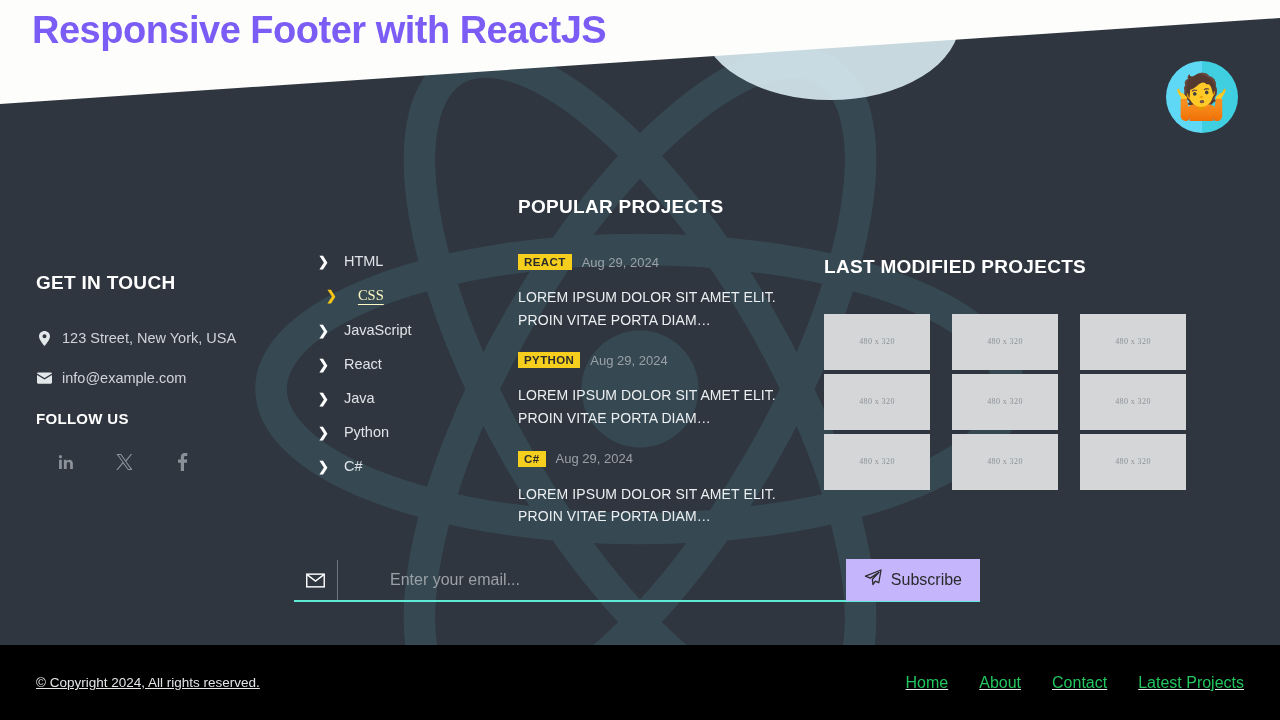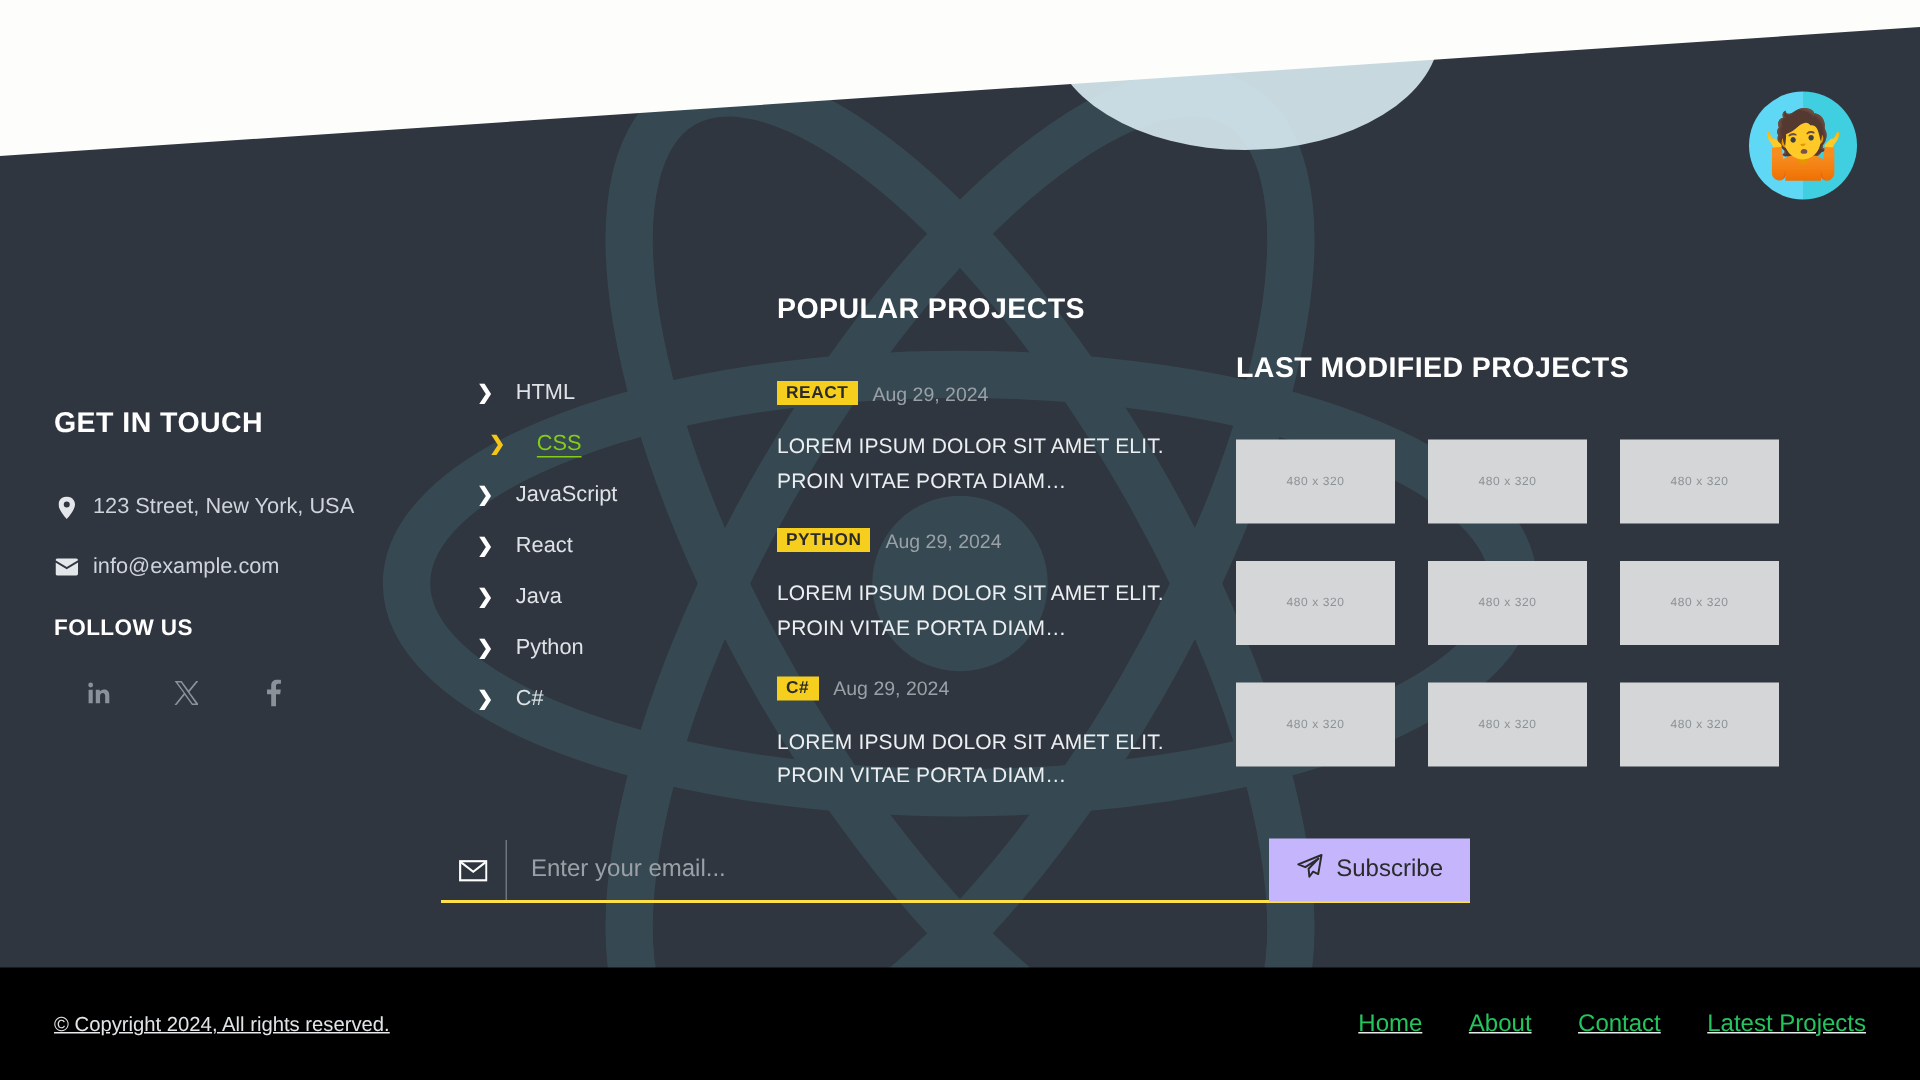--- a/index.html
+++ b/index.html
@@ -87,54 +87,56 @@
   
   .cat-item {
     display:flex; align-items:center; gap:15px;
     margin-bottom:18px; font-size:14.5px; color:#dfe3e7;
     padding-left:8px;
   }
   .cat-item .chev { color:#ffffff; font-size:13px; font-weight:bold; }
   .cat-item.active { padding-left:16px; }
   .cat-item.active .chev { color:#f5c518; }
   .cat-item.active .cat-label {
-    color:#84cc16; text-decoration:underline; text-underline-offset:4px;
+    color:#fef9c3; text-decoration:underline; text-underline-offset:4px;
     padding-left:6px;
+    font-family:Liberation Serif, serif;
   }
 
   
   .proj { margin-bottom:21px; }
   .proj-meta { display:flex; align-items:center; gap:10px; margin-bottom:7px; }
   .badge {
     background:#f5ce1e; color:#2b2b2b; font-size:11.5px; font-weight:bold;
     padding:2px 6px; letter-spacing:.4px;
   }
   .proj-date { color:#9aa0a6; font-size:13px; }
   .proj-title {
     font-size:14px; color:#eceff1; line-height:1.62;
     letter-spacing:.1px;
     margin-top:16px;
   }
 
   
   #thumbs {
     display:grid; grid-template-columns:repeat(3,106px);
-    gap:25px 22px;
+    gap:4px 22px;
+    font-family:Liberation Serif, serif;
   }
   .thumb {
     width:106px; height:56px; background:#d4d6d8;
     display:flex; align-items:center; justify-content:center;
     font-size:8px; color:#8d9296; letter-spacing:.4px;
   }
 
   
   #subscribe {
     position:absolute; left:294px; top:560px;
     width:686px; height:42px; display:flex; align-items:center;
-    border-bottom:2px solid #fde047; z-index:4;
+    border-bottom:2px solid #5eead4; z-index:4;gap:36px;
   }
   #sub-mail-icon {
     width:44px; height:100%; display:flex; align-items:center; justify-content:center;
     border-right:1px solid #6e757d; color:#ffffff;
   }
   #email-input {
     flex:1; height:100%; background:transparent; border:none; outline:none;
     padding:0 16px; font-size:16px; color:#e8eaed;
     font-family:"Liberation Sans", sans-serif;
   }
@@ -168,20 +170,21 @@
     <ellipse cx="100" cy="100" rx="82" ry="31" transform="rotate(60 100 100)"></ellipse>
     <ellipse cx="100" cy="100" rx="82" ry="31" transform="rotate(120 100 100)"></ellipse>
   </g>
   <circle cx="100" cy="100" r="13" fill="#3d5a63" opacity="0.55"></circle>
 </svg>
 
 <div id="footer-main">
 
   <div id="banner-glow"></div>
   <div id="banner"></div>
+  <div id="page-title">Responsive Footer with ReactJS</div>
 
   <div id="avatar">
     <span>🤷</span>
   </div>
 
   <div id="columns">
 
     <div class="col col-1">
       <div class="col-head">GET IN TOUCH</div>
 

